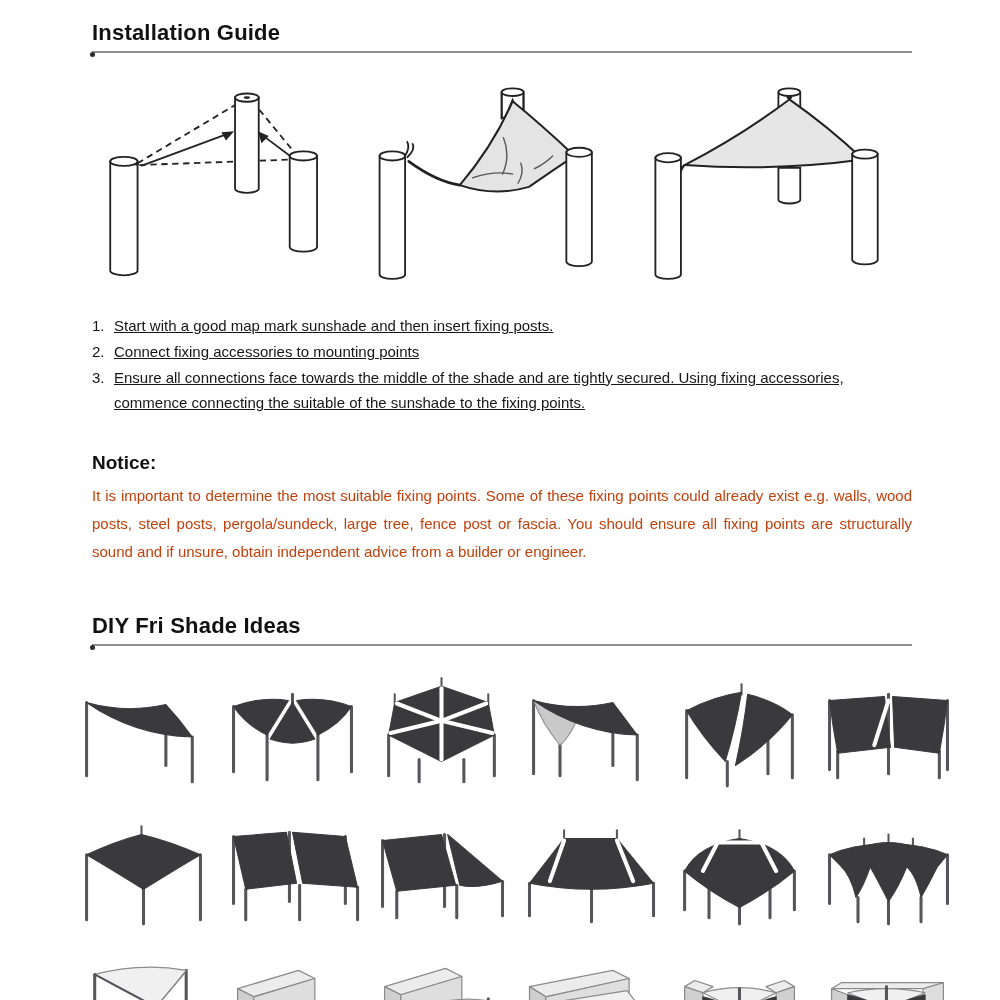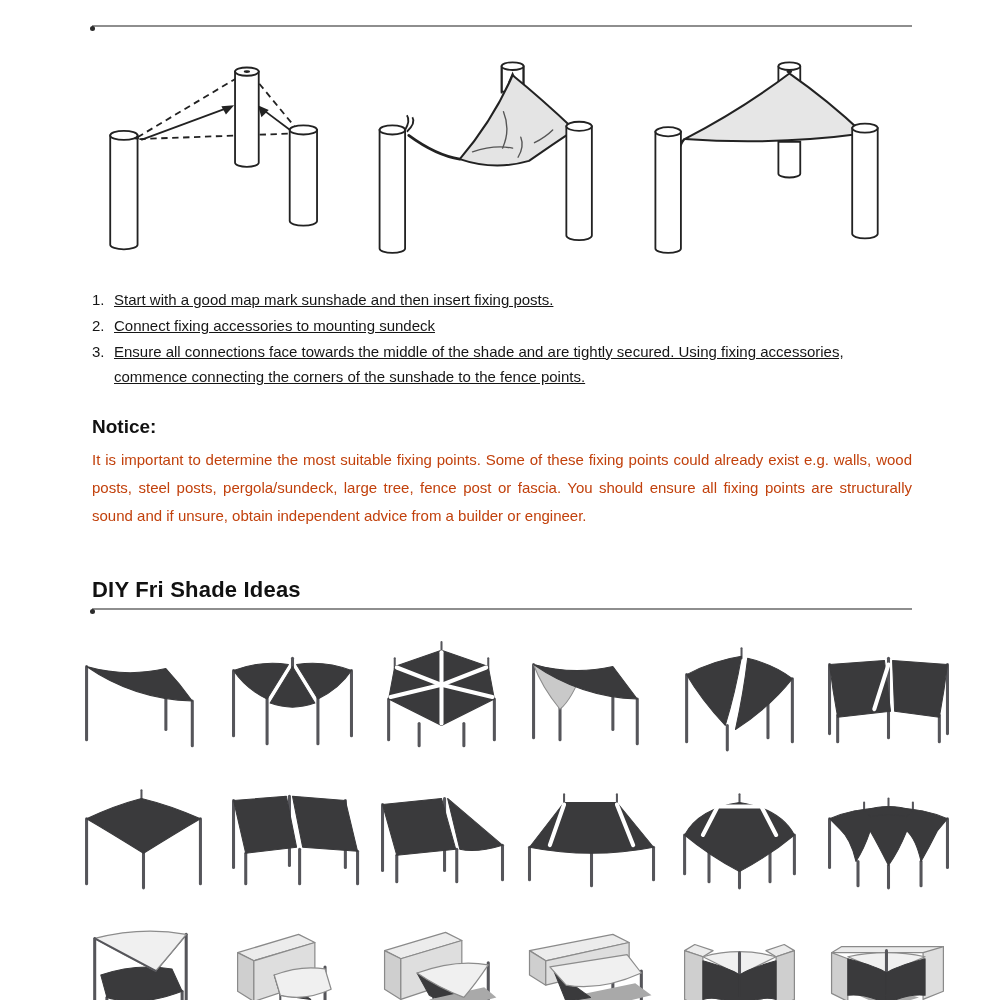--- a/index.html
+++ b/index.html
@@ -24,21 +24,21 @@
   .diagrams { display:flex; justify-content:space-between; margin-top:18px; height:232px; }
   .diagram { width:300px; height:230px; }
 
   
   .steps { margin-top:10px; font-size:15px; line-height:1.72; color:#161616; }
   .step { display:flex; }
   .step .num { flex:0 0 22px; }
   .step .txt { flex:1;text-decoration:underline; }
 
   
-  .notice { margin-top:26px; }
+  .notice { margin-top:36px; }
   .notice-title { font-size:19px; font-weight:bold; margin-bottom:8px; color:#111; }
   .notice-body { font-size:15px; line-height:1.85; text-align:justify; color:#c2410c; }
 
   
   .diy { margin-top:48px; }
   .ideas-grid {
     margin-top:26px; margin-left:-22px; margin-right:-20px;
     display:grid; grid-template-columns:repeat(6, 1fr); row-gap:16px; column-gap:2px;
   }
   .idea { width:147px; height:122px; display:flex; align-items:center; justify-content:center; }
@@ -59,20 +59,21 @@
   .wallB { fill:#cfcfcf; stroke:#8a8a8a; stroke-width:1.2; stroke-linejoin:round; }
   .wallC { fill:#dedede; stroke:#8a8a8a; stroke-width:1.2; stroke-linejoin:round; }
   .shadow { fill:#a9a9a9; stroke:none; }
   .slit { stroke:#ffffff; stroke-width:4; stroke-linecap:round; }
 </style>
 </head>
 <body>
 
 <div class="page">
 
+  <div class="sec-title">Installation Guide</div>
   <div class="rule"></div>
 
   <div class="diagrams">
 
     <svg class="diagram" viewBox="0 0 300 230" aria-label="mark-positions-and-insert-posts">
 
       <path class="dash" d="M50,90 L164,22"></path>
       <path class="dash" d="M176,22 L227,84"></path>
       <path class="dash" d="M52,92 L218,86"></path>
 
@@ -140,25 +141,25 @@
     </svg>
   </div>
 
   <div class="steps">
     <div class="step">
       <span class="num">1.</span>
       <span class="txt">Start with a good map mark sunshade and then insert fixing posts.</span>
     </div>
     <div class="step">
       <span class="num">2.</span>
-      <span class="txt">Connect fixing accessories to mounting sundeck</span>
+      <span class="txt">Connect fixing accessories to mounting points</span>
     </div>
     <div class="step">
       <span class="num">3.</span>
-      <span class="txt">Ensure all connections face towards the middle of the shade and are tightly secured. Using fixing accessories, commence connecting the corners of the sunshade to the fence points.</span>
+      <span class="txt">Ensure all connections face towards the middle of the shade and are tightly secured. Using fixing accessories, commence connecting the suitable of the sunshade to the fixing points.</span>
     </div>
   </div>
 
   <div class="notice">
     <div class="notice-title">Notice:</div>
     <div class="notice-body">It is important to determine the most suitable fixing points. Some of these fixing points could already exist e.g. walls, wood posts, steel posts, pergola/sundeck, large tree, fence post or fascia. You should ensure all fixing points are structurally sound and if unsure, obtain independent advice from a builder or engineer.</div>
   </div>
 
   <div class="diy">
     <div class="sec-title">DIY Fri Shade Ideas</div>

